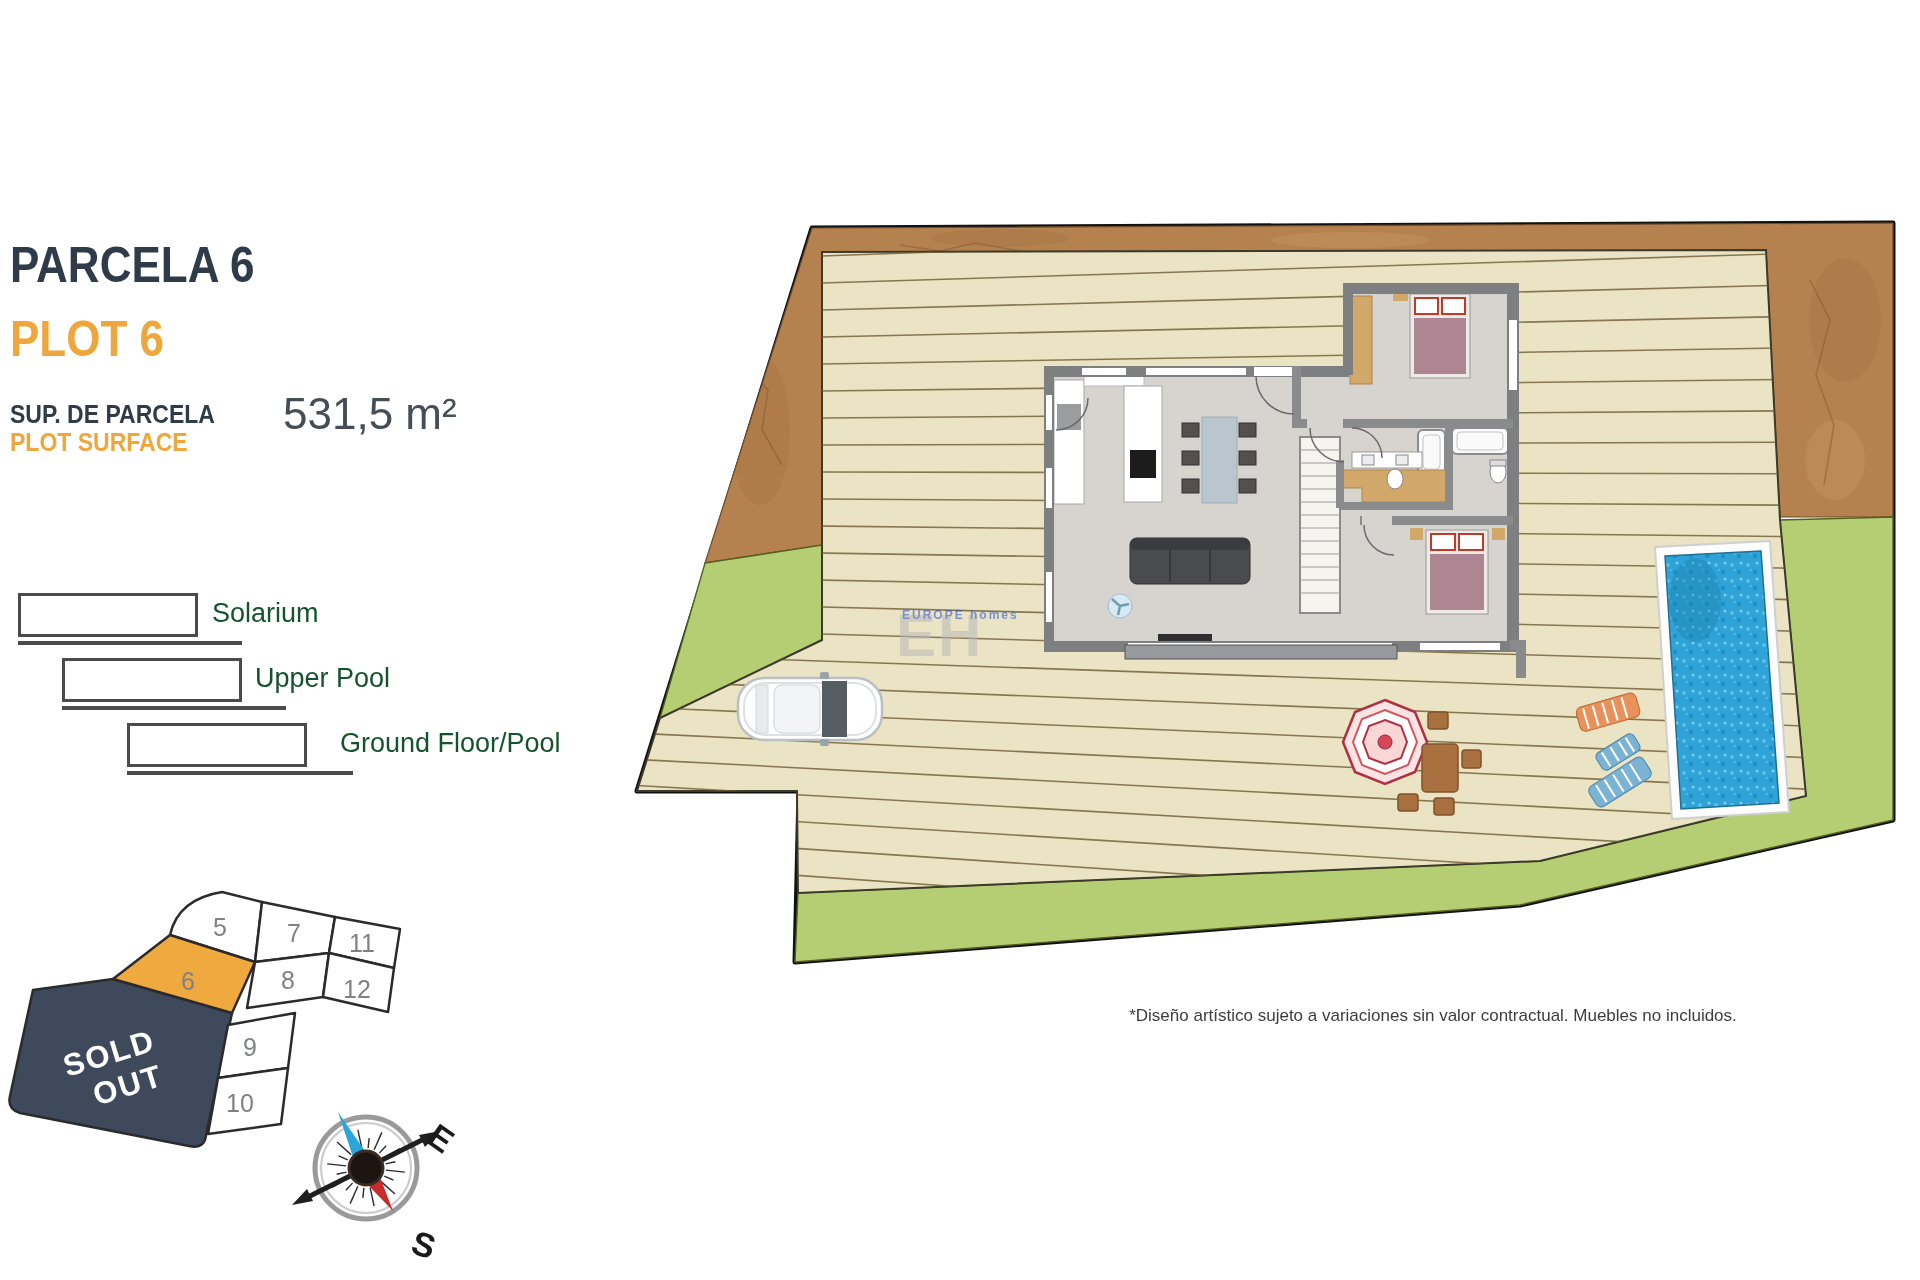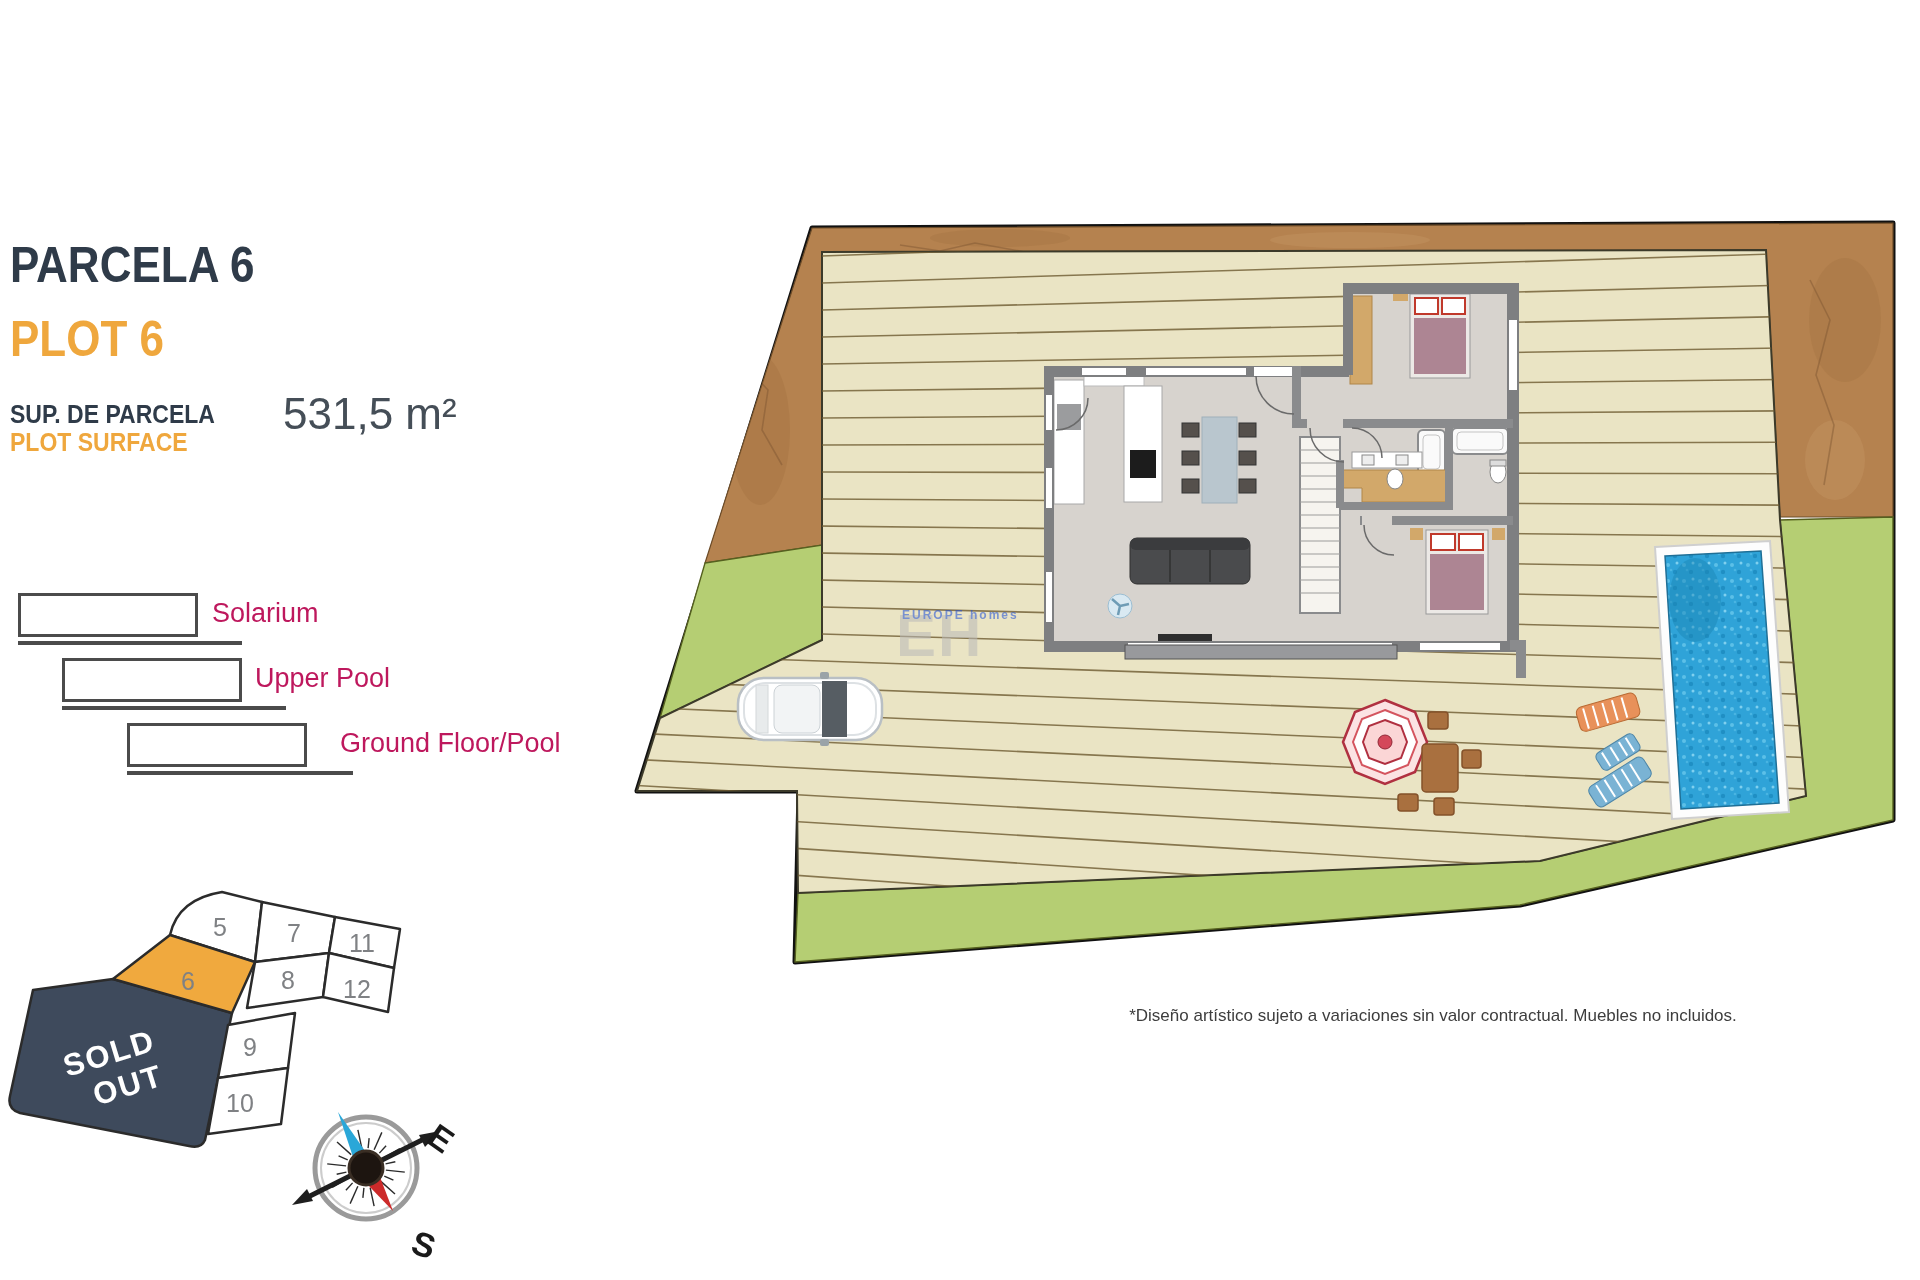--- a/index.html
+++ b/index.html
@@ -12,21 +12,21 @@
   .title2{left:10px;top:312px;font-size:50px;line-height:54px;font-weight:800;color:#EFA73D;
           transform:scaleX(.88);transform-origin:left top;white-space:nowrap;}
   .suplabel{left:10px;top:400px;font-size:25px;font-weight:800;color:#2F3B49;
             transform:scaleX(.92);transform-origin:left top;white-space:nowrap;}
   .suplabel2{left:10px;top:428px;font-size:25px;font-weight:800;color:#EFA73D;
             transform:scaleX(.92);transform-origin:left top;white-space:nowrap;}
   .supvalue{left:283px;top:389px;font-size:44px;font-weight:500;color:#454E57;white-space:nowrap;}
   
   .lgbox{position:absolute;width:174px;height:38px;background:#fff;border:3px solid #4b4b4b;}
   .lgline{position:absolute;height:4px;background:#4b4b4b;}
-  .lglabel{position:absolute;font-size:27px;color:#be185d;white-space:nowrap;}
+  .lglabel{position:absolute;font-size:27px;color:#14532d;white-space:nowrap;}
   
   .watermark{left:896px;top:592px;width:160px;height:100px;opacity:.55;}
   .wm-big{font-size:60px;line-height:88px;font-weight:800;color:#b9b9b9;letter-spacing:2px;}
   .wm-small{position:absolute;top:16px;left:6px;font-size:12px;font-weight:700;color:#1d4ed8;
             letter-spacing:2px;white-space:nowrap;}
   .disclaimer{left:1083px;top:974px;width:700px;text-align:center;font-size:17px;
               font-weight:500;color:#3d3d3d;white-space:nowrap;margin-top:32px;}
   svg text{font-family:"Liberation Sans",sans-serif;}
 </style>
 </head>

